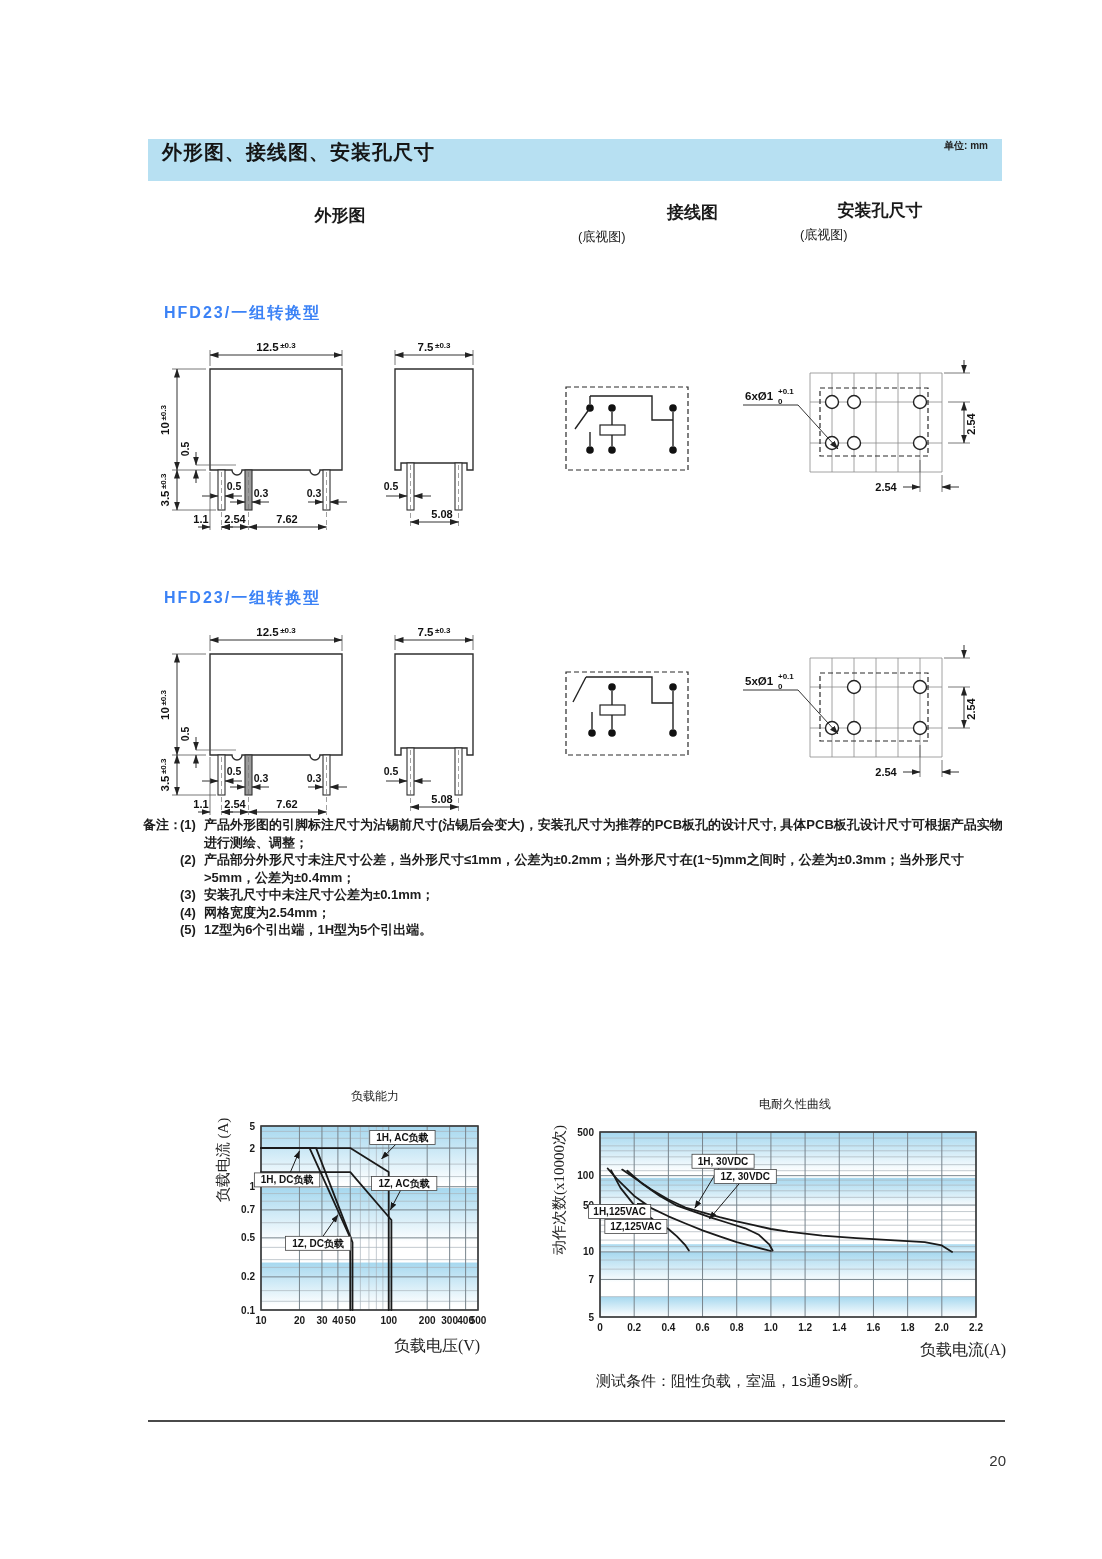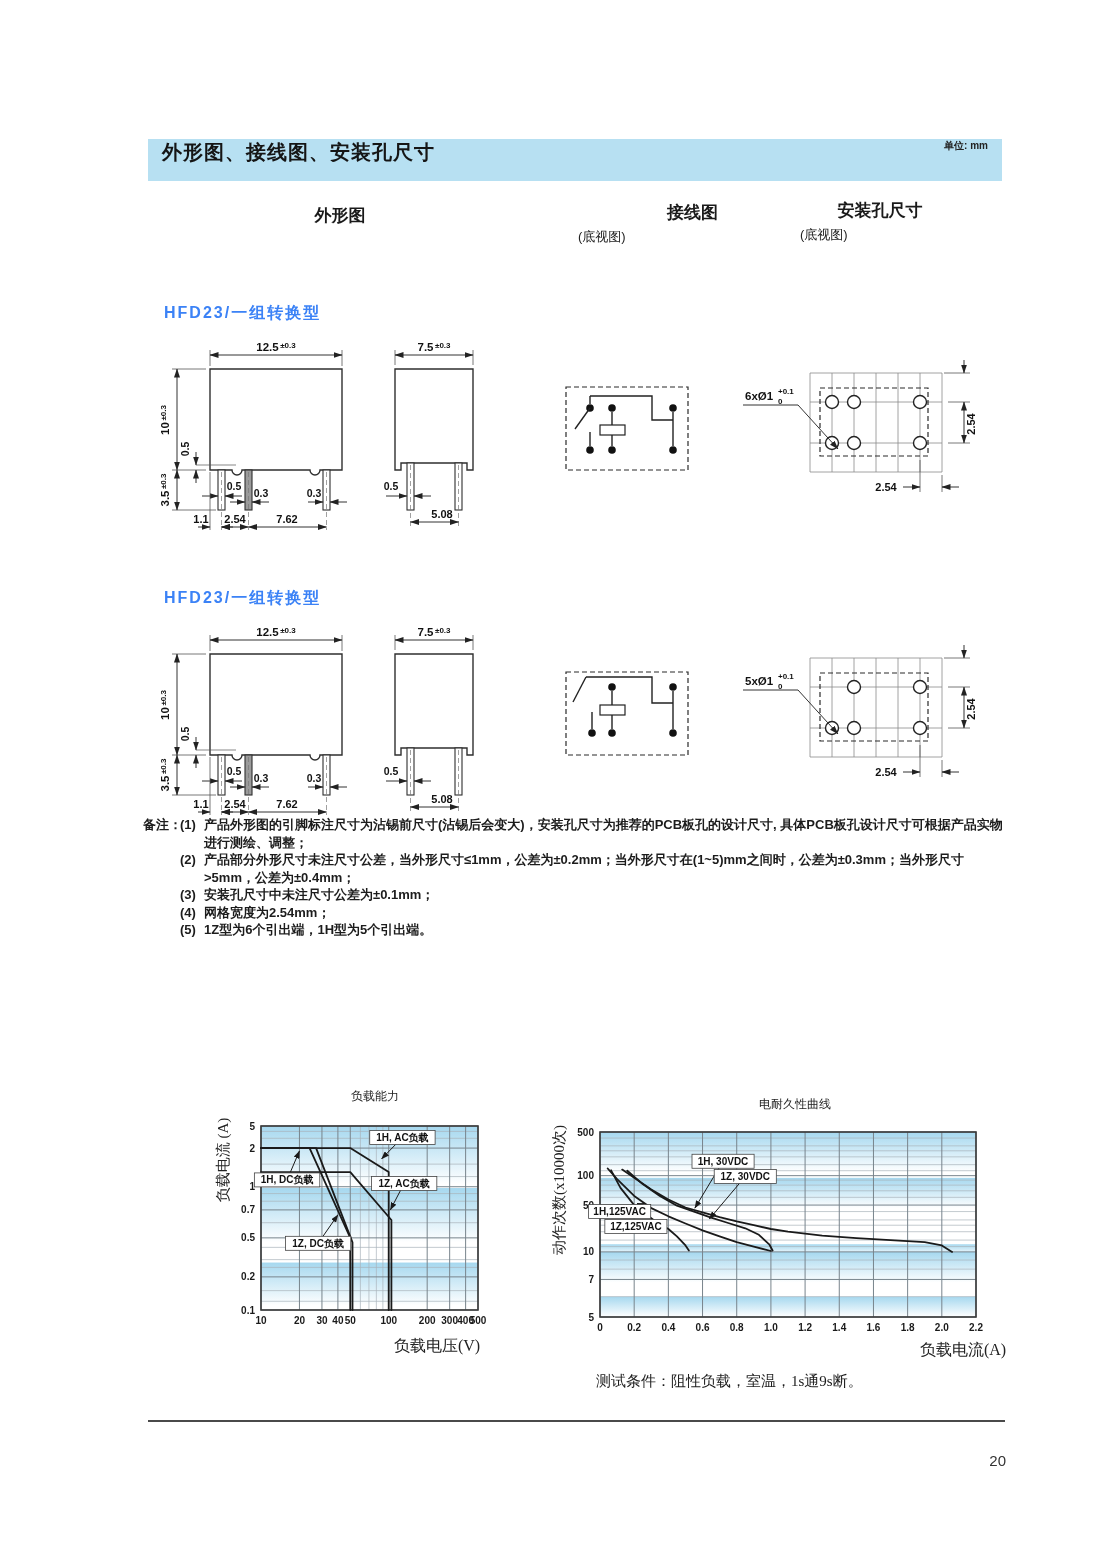--- a/index.html
+++ b/index.html
@@ -14,21 +14,21 @@
   .sec-title{font-size:16px;font-weight:bold;letter-spacing:2px;color:#3b82f6;}
   .notes{left:143px;top:816px;width:862px;font-size:13px;line-height:1.35;color:#1c1c1c;font-weight:bold;}
   .notes .lbl{position:absolute;left:0;top:0;width:40px;}
   .notes .items{margin-left:37px;}
   .note-item{display:flex;}
   .note-item .no{width:24px;flex:0 0 24px;}
   .note-item .txt{flex:1;}
   .chart-title{font-size:12px;color:#222;text-align:center;font-family:"Liberation Serif","DejaVu Serif",serif;}
   .axis-label{font-size:15px;color:#222;text-align:center;font-family:"Liberation Serif","DejaVu Serif",serif;}
   .rot{transform:rotate(-90deg);transform-origin:center center;}
-  .cond{font-size:15px;color:#1c1c1c;font-family:Liberation Serif, serif;}
+  .cond{font-size:15px;color:#1c1c1c;font-family:Liberation Sans, sans-serif;}
   .foot-rule{left:148px;top:1420px;width:857px;height:0;border-top:2px solid #4a4a4a;}
   .pagenum{left:960px;top:1452px;width:46px;text-align:right;font-size:15px;color:#333;}
   svg{display:block;}
   svg text{font-family:"Liberation Sans","DejaVu Sans",sans-serif;}
 </style>
 </head>
 <body>
 
 <div class="page">
 

